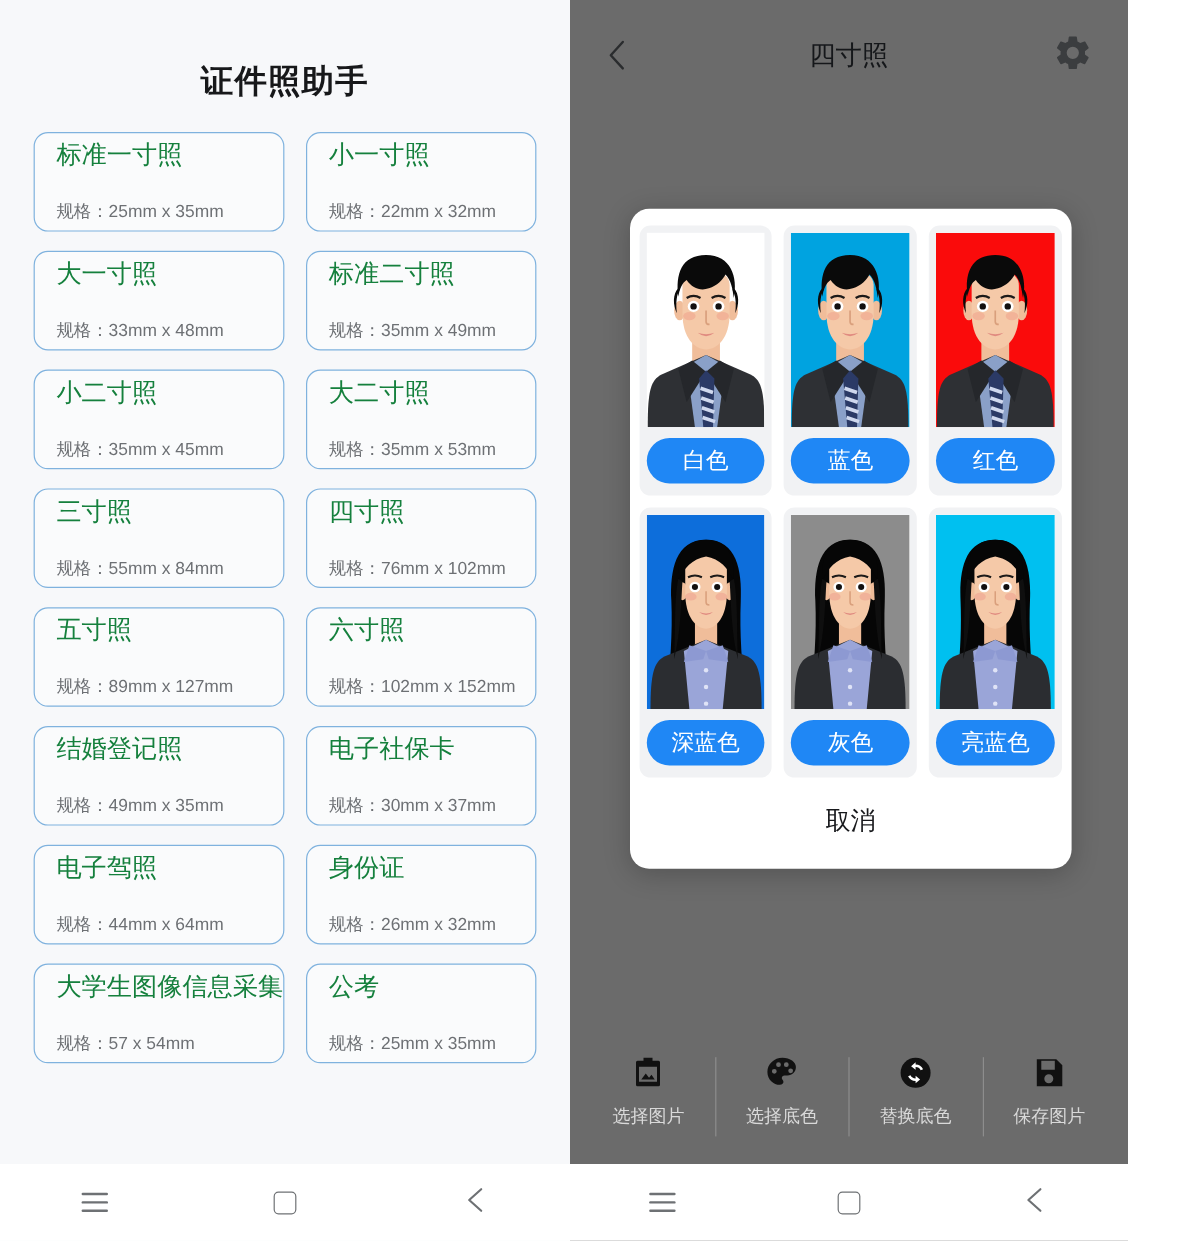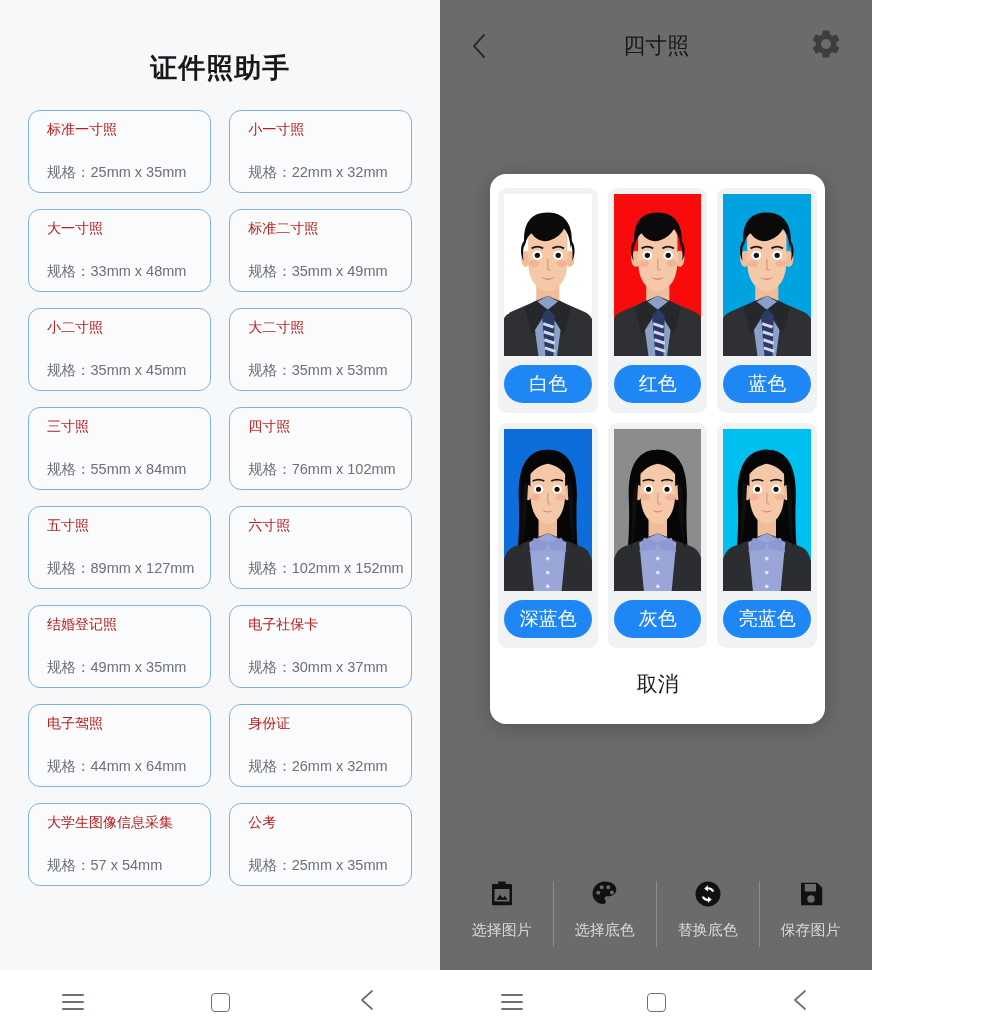--- a/index.html
+++ b/index.html
@@ -2,21 +2,21 @@
 <html><head>
 <meta charset="utf-8">
 <style>
   * { box-sizing: border-box; margin: 0; padding: 0; }
   html, body {
     width: 1000px; height: 1034px;
     font-family: "Liberation Sans", "DejaVu Sans", sans-serif;
     background: #ffffff;
     overflow: hidden;
   }
-  .screens { display: flex; width: 872px; height: 1034px; align-items: flex-end; }
+  .screens { display: flex; width: 940px; height: 1034px; align-items: flex-end; }
 
   
   .phone-left {
     width: 505px; height: 1034px;
     background: #f7f8fa;
     display: flex; flex-direction: column;
     position: relative;
   }
   .app-title {
     text-align: center;
@@ -40,22 +40,22 @@
     border: 1.4px solid #7fb2de;
     border-radius: 12px;
     background: #fafbfc;
     padding: 13px 0 13px 18px;
     height: 83px;
     display: flex; flex-direction: column;
     justify-content: center;
     cursor: pointer;
   }
   .size-card .name {
-    font-size: 14px;
-    color: #b91c1c;
+    font-size: 21px;
+    color: #15803d;
     font-weight: 500;
     line-height: 1.25;
     white-space: nowrap;
   }
   .size-card .spec {
     font-size: 14.5px;
     color: #6d7074;
     margin-top: 24px;
     white-space: nowrap;
   }
@@ -354,20 +354,51 @@
                   <path d="M50 16 C32 16 28 30 30 46 C31 40 33 36 36 34 C40 40 46 42 52 40 C58 38 62 34 64 30 C68 34 69 40 70 47 C73 32 68 16 50 16 Z" fill="#0a0a0a"></path>
                   <path d="M30 40 C26 44 26 52 29 58 C28 50 29 44 31 41 Z" fill="#0a0a0a"></path>
                   <path d="M70 40 C74 44 74 52 71 58 C72 50 71 44 69 41 Z" fill="#0a0a0a"></path>
                 </svg>
               </div>
               <div class="pill">白色</div>
             </div>
             <div class="color-card">
               <div class="thumb">
                 <svg viewBox="0 0 100 140" preserveAspectRatio="xMidYMid slice">
+                  <rect width="100" height="140" fill="#00a3e0"></rect>
+                  <path d="M40 78 h20 v18 h-20 z" fill="#f0bd9a"></path>
+                  <path d="M50 88 L18 102 C10 106 8 114 8 140 L92 140 C92 114 90 106 82 102 L50 88 Z" fill="#2e3034"></path>
+                  <path d="M50 88 L36 96 L42 140 L58 140 L64 96 Z" fill="#8aa0c8"></path>
+                  <path d="M40 92 L50 100 L36 122 L30 98 Z" fill="#25272b"></path>
+                  <path d="M60 92 L50 100 L64 122 L70 98 Z" fill="#25272b"></path>
+                  <path d="M50 99 L45 105 L48 140 L55 140 L56 105 Z" fill="#2b3a66"></path>
+                  <path d="M46 112 l9 3 M46.5 119 l9 3 M47 126 l9 3 M47.5 133 l9 3" stroke="#cfd8ee" stroke-width="2.6" fill="none"></path>
+                  <ellipse cx="31" cy="56" rx="4" ry="7" fill="#f0bd9a"></ellipse>
+                  <ellipse cx="69" cy="56" rx="4" ry="7" fill="#f0bd9a"></ellipse>
+                  <path d="M33 38 C33 22 67 22 67 38 L67 58 C67 76 58 84 50 84 C42 84 33 76 33 58 Z" fill="#f5c9a8"></path>
+                  <ellipse cx="38" cy="60" rx="4.5" ry="3" fill="#f0ab93" opacity="0.75"></ellipse>
+                  <ellipse cx="62" cy="60" rx="4.5" ry="3" fill="#f0ab93" opacity="0.75"></ellipse>
+                  <path d="M36 47 q5 -3 10 0" stroke="#1c1a19" stroke-width="1.6" fill="none"></path>
+                  <path d="M54 47 q5 -3 10 0" stroke="#1c1a19" stroke-width="1.6" fill="none"></path>
+                  <ellipse cx="41" cy="53" rx="4.2" ry="4" fill="#ffffff"></ellipse>
+                  <ellipse cx="59" cy="53" rx="4.2" ry="4" fill="#ffffff"></ellipse>
+                  <circle cx="41" cy="53" r="2.3" fill="#121010"></circle>
+                  <circle cx="59" cy="53" r="2.3" fill="#121010"></circle>
+                  <path d="M50 56 L50 64 q0 2 2.5 2" stroke="#d99f7c" stroke-width="1.2" fill="none"></path>
+                  <path d="M44 72 q6 5 12 0 q-6 2 -12 0 z" fill="#e08b80"></path>
+                  <path d="M50 16 C32 16 28 30 30 46 C31 40 33 36 36 34 C40 40 46 42 52 40 C58 38 62 34 64 30 C68 34 69 40 70 47 C73 32 68 16 50 16 Z" fill="#0a0a0a"></path>
+                  <path d="M30 40 C26 44 26 52 29 58 C28 50 29 44 31 41 Z" fill="#0a0a0a"></path>
+                  <path d="M70 40 C74 44 74 52 71 58 C72 50 71 44 69 41 Z" fill="#0a0a0a"></path>
+                </svg>
+              </div>
+              <div class="pill">蓝色</div>
+            </div>
+            <div class="color-card">
+              <div class="thumb">
+                <svg viewBox="0 0 100 140" preserveAspectRatio="xMidYMid slice">
                   <rect width="100" height="140" fill="#fa0b0b"></rect>
                   <path d="M40 78 h20 v18 h-20 z" fill="#f0bd9a"></path>
                   <path d="M50 88 L18 102 C10 106 8 114 8 140 L92 140 C92 114 90 106 82 102 L50 88 Z" fill="#2e3034"></path>
                   <path d="M50 88 L36 96 L42 140 L58 140 L64 96 Z" fill="#8aa0c8"></path>
                   <path d="M40 92 L50 100 L36 122 L30 98 Z" fill="#25272b"></path>
                   <path d="M60 92 L50 100 L64 122 L70 98 Z" fill="#25272b"></path>
                   <path d="M50 99 L45 105 L48 140 L55 140 L56 105 Z" fill="#2b3a66"></path>
                   <path d="M46 112 l9 3 M46.5 119 l9 3 M47 126 l9 3 M47.5 133 l9 3" stroke="#cfd8ee" stroke-width="2.6" fill="none"></path>
                   <ellipse cx="31" cy="56" rx="4" ry="7" fill="#f0bd9a"></ellipse>
                   <ellipse cx="69" cy="56" rx="4" ry="7" fill="#f0bd9a"></ellipse>
@@ -381,51 +412,20 @@
                   <circle cx="41" cy="53" r="2.3" fill="#121010"></circle>
                   <circle cx="59" cy="53" r="2.3" fill="#121010"></circle>
                   <path d="M50 56 L50 64 q0 2 2.5 2" stroke="#d99f7c" stroke-width="1.2" fill="none"></path>
                   <path d="M44 72 q6 5 12 0 q-6 2 -12 0 z" fill="#e08b80"></path>
                   <path d="M50 16 C32 16 28 30 30 46 C31 40 33 36 36 34 C40 40 46 42 52 40 C58 38 62 34 64 30 C68 34 69 40 70 47 C73 32 68 16 50 16 Z" fill="#0a0a0a"></path>
                   <path d="M30 40 C26 44 26 52 29 58 C28 50 29 44 31 41 Z" fill="#0a0a0a"></path>
                   <path d="M70 40 C74 44 74 52 71 58 C72 50 71 44 69 41 Z" fill="#0a0a0a"></path>
                 </svg>
               </div>
               <div class="pill">红色</div>
-            </div>
-            <div class="color-card">
-              <div class="thumb">
-                <svg viewBox="0 0 100 140" preserveAspectRatio="xMidYMid slice">
-                  <rect width="100" height="140" fill="#00a3e0"></rect>
-                  <path d="M40 78 h20 v18 h-20 z" fill="#f0bd9a"></path>
-                  <path d="M50 88 L18 102 C10 106 8 114 8 140 L92 140 C92 114 90 106 82 102 L50 88 Z" fill="#2e3034"></path>
-                  <path d="M50 88 L36 96 L42 140 L58 140 L64 96 Z" fill="#8aa0c8"></path>
-                  <path d="M40 92 L50 100 L36 122 L30 98 Z" fill="#25272b"></path>
-                  <path d="M60 92 L50 100 L64 122 L70 98 Z" fill="#25272b"></path>
-                  <path d="M50 99 L45 105 L48 140 L55 140 L56 105 Z" fill="#2b3a66"></path>
-                  <path d="M46 112 l9 3 M46.5 119 l9 3 M47 126 l9 3 M47.5 133 l9 3" stroke="#cfd8ee" stroke-width="2.6" fill="none"></path>
-                  <ellipse cx="31" cy="56" rx="4" ry="7" fill="#f0bd9a"></ellipse>
-                  <ellipse cx="69" cy="56" rx="4" ry="7" fill="#f0bd9a"></ellipse>
-                  <path d="M33 38 C33 22 67 22 67 38 L67 58 C67 76 58 84 50 84 C42 84 33 76 33 58 Z" fill="#f5c9a8"></path>
-                  <ellipse cx="38" cy="60" rx="4.5" ry="3" fill="#f0ab93" opacity="0.75"></ellipse>
-                  <ellipse cx="62" cy="60" rx="4.5" ry="3" fill="#f0ab93" opacity="0.75"></ellipse>
-                  <path d="M36 47 q5 -3 10 0" stroke="#1c1a19" stroke-width="1.6" fill="none"></path>
-                  <path d="M54 47 q5 -3 10 0" stroke="#1c1a19" stroke-width="1.6" fill="none"></path>
-                  <ellipse cx="41" cy="53" rx="4.2" ry="4" fill="#ffffff"></ellipse>
-                  <ellipse cx="59" cy="53" rx="4.2" ry="4" fill="#ffffff"></ellipse>
-                  <circle cx="41" cy="53" r="2.3" fill="#121010"></circle>
-                  <circle cx="59" cy="53" r="2.3" fill="#121010"></circle>
-                  <path d="M50 56 L50 64 q0 2 2.5 2" stroke="#d99f7c" stroke-width="1.2" fill="none"></path>
-                  <path d="M44 72 q6 5 12 0 q-6 2 -12 0 z" fill="#e08b80"></path>
-                  <path d="M50 16 C32 16 28 30 30 46 C31 40 33 36 36 34 C40 40 46 42 52 40 C58 38 62 34 64 30 C68 34 69 40 70 47 C73 32 68 16 50 16 Z" fill="#0a0a0a"></path>
-                  <path d="M30 40 C26 44 26 52 29 58 C28 50 29 44 31 41 Z" fill="#0a0a0a"></path>
-                  <path d="M70 40 C74 44 74 52 71 58 C72 50 71 44 69 41 Z" fill="#0a0a0a"></path>
-                </svg>
-              </div>
-              <div class="pill">蓝色</div>
             </div>
             <div class="color-card">
               <div class="thumb">
                 <svg viewBox="0 0 100 140" preserveAspectRatio="xMidYMid slice">
                   <rect width="100" height="140" fill="#0d6edb"></rect>
                   <path d="M50 18 C28 18 24 40 25 62 C26 86 24 108 22 128 L78 128 C76 108 74 86 75 62 C76 40 72 18 50 18 Z" fill="#060606"></path>
                   <path d="M42 76 h16 v18 h-16 z" fill="#f0bd9a"></path>
                   <path d="M50 90 L20 102 C12 106 10 116 10 140 L90 140 C90 116 88 106 80 102 L50 90 Z" fill="#2b2d31"></path>
                   <path d="M50 90 L34 98 L38 140 L62 140 L66 98 Z" fill="#9aa5d8"></path>
                   <path d="M50 98 L38 94 L34 106 L48 104 Z" fill="#8d99d2"></path>

